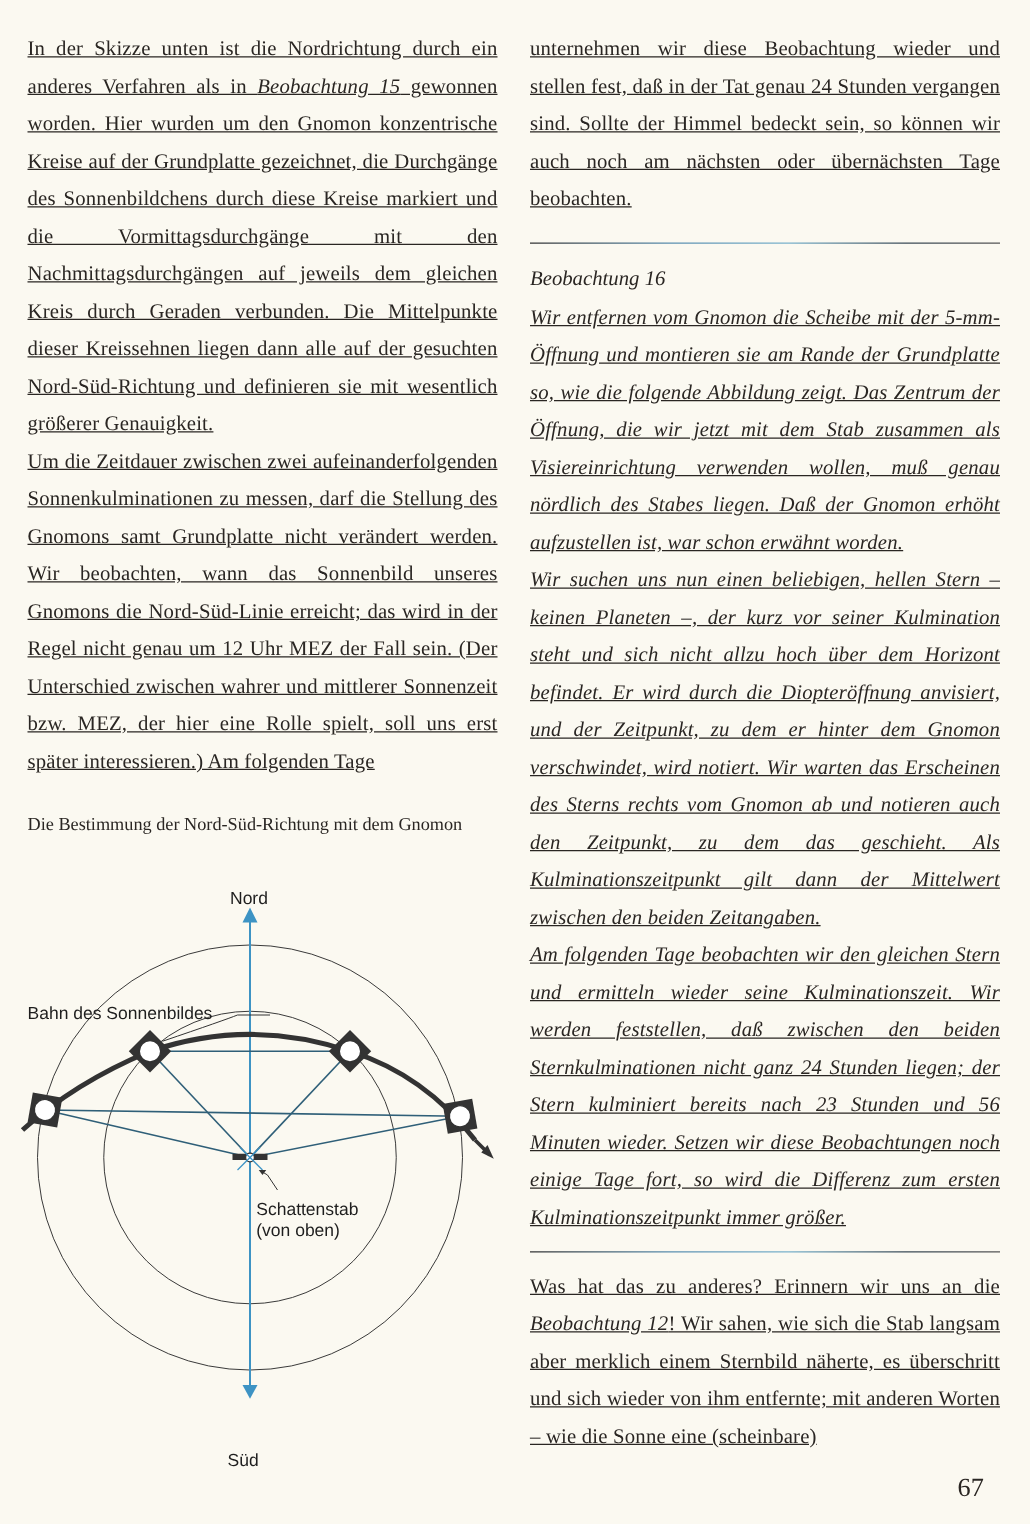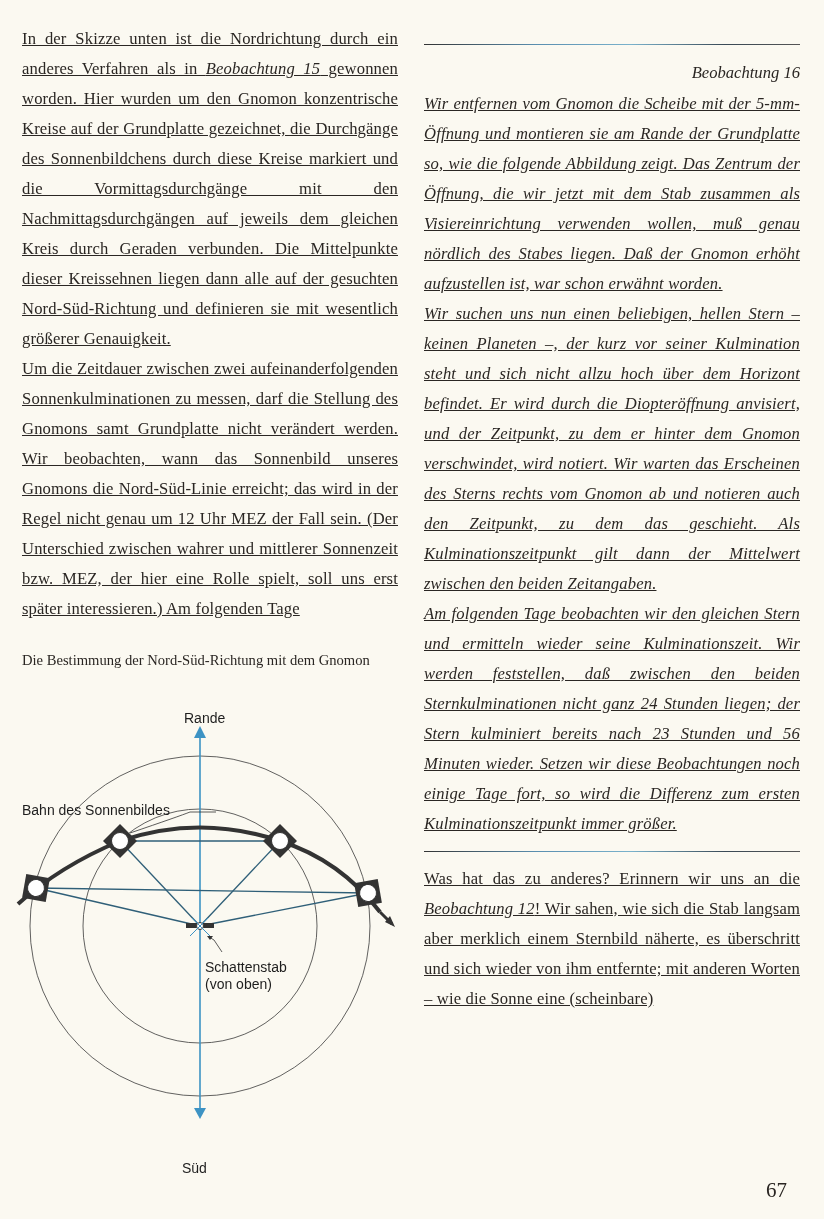--- a/index.html
+++ b/index.html
@@ -18,21 +18,21 @@
     hyphens: manual; letter-spacing: 0.15px; text-decoration: underline;
   }
   .para.italic { font-style: italic; }
   .para i { font-style: italic; }
   .divider {
     height: 1px; margin: 0;
     background: linear-gradient(to right, #333 0%, #5a8fb0 30%, #7ab2cc 55%, #3a4a56 80%, #555 100%);
   }
   .obs-title {
     font-family: "Liberation Serif", serif; font-style: italic;
-    font-size: 16.6px; line-height: 24px; margin: 0; text-align: right;
+    font-size: 16.6px; line-height: 24px; margin: 0;
   }
   .caption {
     position: absolute; left: 22px; top: 651px; width: 376px;
     font-family: "Liberation Serif", serif; font-size: 14.6px; line-height: 19px;
     margin: 0; text-align: justify;
   }
   .figure { position: absolute; left: 0; top: 700px; width: 412px; height: 450px; }
   .figure svg { position: absolute; left: 0; top: 0; }
   .fig-label {
     position: absolute; font-family: "Liberation Sans", sans-serif;
@@ -95,28 +95,29 @@
     <rect x="186" y="223" width="28" height="5" fill="#333"></rect>
     <circle cx="200" cy="226" r="3.5" fill="#fff" stroke="#333" stroke-width="1"></circle>
     <line x1="192" y1="218" x2="210" y2="236" stroke="#3d93c4" stroke-width="1"></line>
     <line x1="208" y1="218" x2="190" y2="236" stroke="#3d93c4" stroke-width="1"></line>
 
     <polyline points="209,237 214,240 222,252" fill="none" stroke="#333" stroke-width="0.8"></polyline>
     <polygon points="207,236 213,236 210,240" fill="#333"></polygon>
     <polyline points="190,112 216,112" fill="none" stroke="#333" stroke-width="0.8"></polyline>
     <path d="M 190 112 Q 180 116 130 133" fill="none" stroke="#333" stroke-width="0.8"></path>
   </svg>
-  <span class="fig-label" style="left:184px; top:10px;">Rande</span>
+  <span class="fig-label" style="left:184px; top:10px;">Nord</span>
   <span class="fig-label" style="left:182px; top:426px;margin-top:34px;">Süd</span>
   <span class="fig-label" style="left:22px; top:102px;">Bahn des Sonnenbildes</span>
   <span class="fig-label" style="left:205px; top:259px;text-align:right;">Schattenstab</span>
   <span class="fig-label" style="left:205px; top:276px;">(von oben)</span>
 </div>
 
 <div class="col col-right">
+  <p class="para">unternehmen wir diese Beobachtung wieder und stellen fest, daß in der Tat genau 24 Stunden vergangen sind. Sollte der Himmel bedeckt sein, so können wir auch noch am nächsten oder übernächsten Tage beobachten.</p>
   <div class="divider" style="margin-top:20px; margin-bottom:16px;"></div>
   <div>
     <p class="obs-title" style="margin-bottom:4px;">Beobachtung 16</p>
     <p class="para italic">Wir entfernen vom Gnomon die Scheibe mit der 5-mm-Öffnung und montieren sie am Rande der Grundplatte so, wie die folgende Abbildung zeigt. Das Zentrum der Öffnung, die wir jetzt mit dem Stab zusammen als Visiereinrichtung verwenden wollen, muß genau nördlich des Stabes liegen. Daß der Gnomon erhöht aufzustellen ist, war schon erwähnt worden.</p>
     <p class="para italic">Wir suchen uns nun einen beliebigen, hellen Stern – keinen Planeten –, der kurz vor seiner Kulmination steht und sich nicht allzu hoch über dem Horizont befindet. Er wird durch die Diopteröffnung anvisiert, und der Zeitpunkt, zu dem er hinter dem Gnomon verschwindet, wird notiert. Wir warten das Erscheinen des Sterns rechts vom Gnomon ab und notieren auch den Zeitpunkt, zu dem das geschieht. Als Kulminationszeitpunkt gilt dann der Mittelwert zwischen den beiden Zeitangaben.</p>
     <p class="para italic">Am folgenden Tage beobachten wir den gleichen Stern und ermitteln wieder seine Kulminationszeit. Wir werden feststellen, daß zwischen den beiden Sternkulminationen nicht ganz 24 Stunden liegen; der Stern kulminiert bereits nach 23 Stunden und 56 Minuten wieder. Setzen wir diese Beobachtungen noch einige Tage fort, so wird die Differenz zum ersten Kulminationszeitpunkt immer größer.</p>
   </div>
   <div class="divider" style="margin-top:12px; margin-bottom:12px;"></div>
   <p class="para"><span>Was hat das zu anderes? Erinnern wir uns an die </span><i>Beobachtung 12</i><span>! Wir sahen, wie sich die Stab langsam aber merklich einem Sternbild näherte, es überschritt und sich wieder von ihm entfernte; mit anderen Worten – wie die Sonne eine (scheinbare)</span></p>
 </div>

